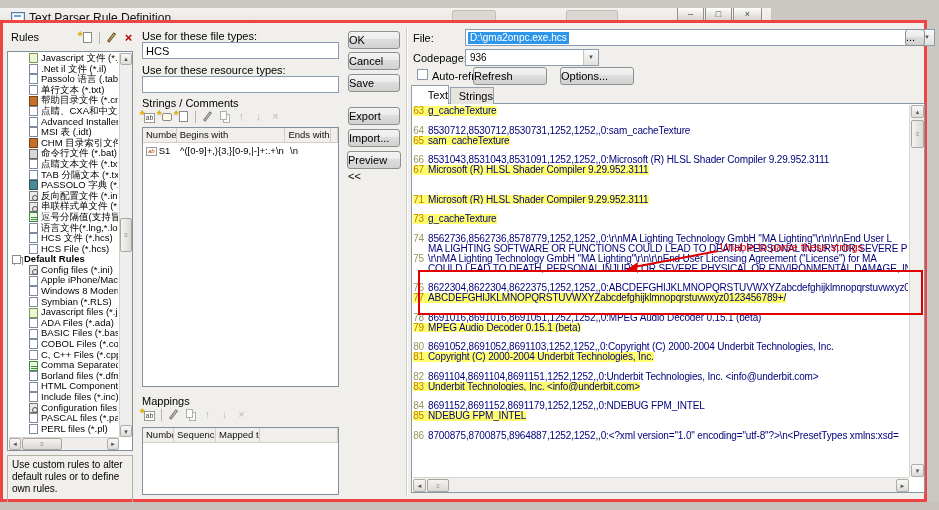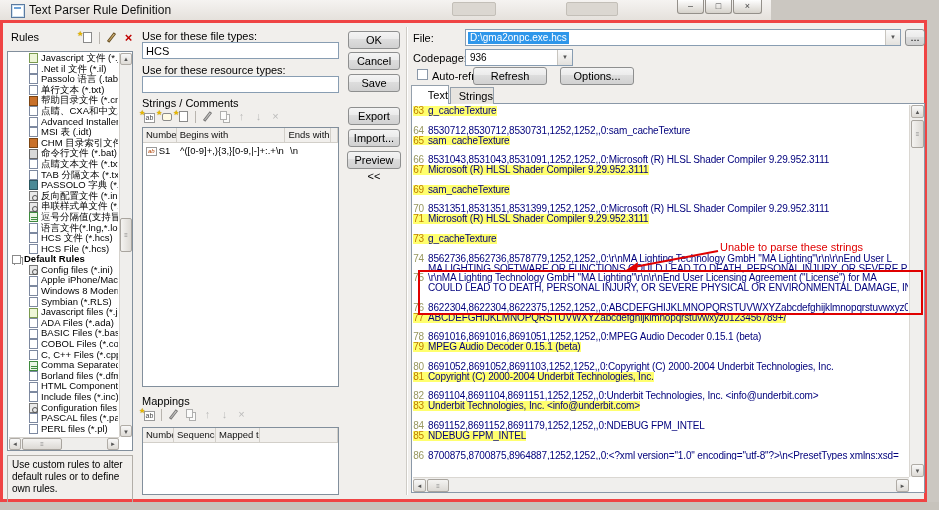--- a/index.html
+++ b/index.html
@@ -1,40 +1,40 @@
 <!DOCTYPE html>
 <html><head>
 <meta charset="utf-8">
 <style>
   html,body{margin:0;padding:0}
   body{width:939px;height:510px;position:relative;overflow:hidden;background:#cbc7c1;
        font-family:"Liberation Sans",sans-serif;-webkit-font-smoothing:antialiased}
   
-  .glassbar{position:absolute;left:0;top:0;width:771px;height:20px;
+  .glassbar{position:absolute;left:0;top:8px;width:771px;height:20px;
     background:linear-gradient(#f5f3f1,#e5e1dc);border-bottom:1px solid #b3afa8}
   .bgbtn{position:absolute;top:2px;height:12px;background:#dbd7d1;border:1px solid #c3bfb8;border-radius:2px}
   .title-ic{position:absolute;left:11px;top:4px;width:12px;height:12px;background:#fff;
     border:1px solid #5a7aa0;box-shadow:inset 0 0 0 1px #cfe0f0}
   .title-ic i{position:absolute;left:2px;top:2px;width:7px;height:2px;background:#6fa3d8}
   .wtitle{position:absolute;left:29px;top:3px;font-size:12px;color:#111;white-space:nowrap}
   .winbtns{position:absolute;right:9px;top:0;display:flex}
   .wbtn{width:27px;height:14px;margin-left:1px;border:1px solid #94908a;border-top:none;
     border-radius:0 0 3px 3px;background:linear-gradient(#fefefe,#d6d2cb);
     font-size:9px;line-height:12px;text-align:center;color:#444;box-sizing:border-box}
   .wbtn.close{width:29px}
   
   .dlg{position:absolute;left:0;top:20px;width:927px;height:482px;background:#f1efec;
     border:3px solid #ef4444;box-sizing:border-box}
   .dlg *{box-sizing:border-box}
   .lab{position:absolute;font-size:11px;color:#000;white-space:nowrap}
   .inp{position:absolute;height:17px;background:#fff;border:1px solid #889db2;
     font-size:11px;padding:1px 3px;font-family:"Liberation Sans",sans-serif}
   .btn{position:absolute;width:52px;height:18px;border:1px solid #8e8f8f;border-radius:3px;
     background:linear-gradient(#f4f4f4,#ebebeb 45%,#dddddd 46%,#d1d1d1);
-    font-size:11px;text-align:center;line-height:16px;color:#000}
+    font-size:11px;text-align:left;line-height:16px;color:#000}
   .vsep{position:absolute;left:403px;top:4px;bottom:4px;width:2px;
     border-left:1px solid #cfccc6;border-right:1px solid #fff}
   
   .tb-row{position:absolute;display:flex;align-items:center;height:16px}
   .tbi{display:inline-block;width:15px;height:14px;position:relative;margin-right:2px;
     font-size:11px;line-height:13px;text-align:center;color:#3a7a3a}
   .tbi.off{color:#a9a9a9;filter:grayscale(1);opacity:.75}
   .tbsep{display:inline-block;width:1px;height:12px;background:#b8b4ae;margin:0 4px 0 2px}
   .gb{display:inline-block;position:relative;font-style:normal}
   .gabc{font-size:7px;color:#444;border:1px solid #9a9a9a;background:#fff;padding:0 1px;line-height:8px;margin-top:3px}
@@ -352,28 +352,28 @@
   <span class="btn" style="left:345px;top:8px">OK</span>
   <span class="btn" style="left:345px;top:29px">Cancel</span>
   <span class="btn" style="left:345px;top:51px">Save</span>
   <span class="btn" style="left:345px;top:84px">Export</span>
   <span class="btn" style="left:345px;top:106px">Import...</span>
   <span class="btn" style="left:344px;top:128px;width:54px">Preview &lt;&lt;</span>
 
   <div class="vsep"></div>
 
   <span class="lab" style="left:410px;top:9px">File:</span>
-  <div class="combo" style="left:462px;top:6px;width:436px">
+  <div class="combo" style="left:462px;top:6px;width:470px">
     <span class="val sel">D:\gma2onpc.exe.hcs</span>
     <span class="drop">▼</span>
   </div>
   <span class="btn" style="left:902px;top:6px;width:20px;height:17px;line-height:15px">...</span>
 
   <span class="lab" style="left:410px;top:29px">Codepage:</span>
-  <div class="combo" style="left:462px;top:26px;width:108px">
+  <div class="combo" style="left:462px;top:26px;width:134px">
     <span class="val">936</span>
     <span class="drop">▼</span>
   </div>
 
   <span class="chk" style="left:414px;top:46px"></span>
   <span class="lab" style="left:429px;top:47px">Auto-refresh</span>
   <span class="btn" style="left:470px;top:44px;width:74px">Refresh</span>
   <span class="btn" style="left:557px;top:44px;width:74px">Options...</span>
 
   <span class="tab on" style="left:408px;top:62px;width:38px;height:19px;line-height:18px">Text</span>
@@ -382,23 +382,21 @@
   <div class="pane">
     <div class="code" id="code">
         <div class="crow hl"><span class="ln">63</span><span class="ct">g_cacheTexture</span></div>
         <div class="crow"><span class="ln"></span><span class="ct"></span></div>
         <div class="crow"><span class="ln">64</span><span class="ct">8530712,8530712,8530731,1252,1252,,0:sam_cacheTexture</span></div>
         <div class="crow hl"><span class="ln">65</span><span class="ct">sam_cacheTexture</span></div>
         <div class="crow"><span class="ln"></span><span class="ct"></span></div>
         <div class="crow"><span class="ln">66</span><span class="ct">8531043,8531043,8531091,1252,1252,,0:Microsoft (R) HLSL Shader Compiler 9.29.952.3111</span></div>
         <div class="crow hl"><span class="ln">67</span><span class="ct">Microsoft (R) HLSL Shader Compiler 9.29.952.3111</span></div>
         <div class="crow"><span class="ln"></span><span class="ct"></span></div>
-        <div class="crow hl"><span class="ln">69</span><span class="ct">sam_cacheTexture</span></div>
-        <div class="crow"><span class="ln"></span><span class="ct"></span></div>
-        <div class="crow"><span class="ln">70</span><span class="ct">8531351,8531351,8531399,1252,1252,,0:Microsoft (R) HLSL Shader Compiler 9.29.952.3111</span></div>
+        <div class="crow"><span class="ln"></span><span class="ct"></span></div>
         <div class="crow hl"><span class="ln">71</span><span class="ct">Microsoft (R) HLSL Shader Compiler 9.29.952.3111</span></div>
         <div class="crow"><span class="ln"></span><span class="ct"></span></div>
         <div class="crow hl"><span class="ln">73</span><span class="ct">g_cacheTexture</span></div>
         <div class="crow"><span class="ln"></span><span class="ct"></span></div>
         <div class="crow"><span class="ln">74</span><span class="ct">8562736,8562736,8578779,1252,1252,,0:\r\nMA Lighting Technology GmbH "MA Lighting"\r\n\r\nEnd User L</span></div>
         <div class="crow"><span class="ln"></span><span class="ct">MA LIGHTING SOFTWARE OR FUNCTIONS COULD LEAD TO DEATH, PERSONAL INJURY, OR SEVERE PHYSICAL OR ENVIRONMEN</span></div>
         <div class="crow"><span class="ln">75</span><span class="ct">\r\nMA Lighting Technology GmbH "MA Lighting"\r\n\r\nEnd User Licensing Agreement ("License") for MA</span></div>
         <div class="crow"><span class="ln"></span><span class="ct">COULD LEAD TO DEATH, PERSONAL INJURY, OR SEVERE PHYSICAL OR ENVIRONMENTAL DAMAGE, INCLUDING WITHOUT LIMI</span></div>
         <div class="crow"><span class="ln"></span><span class="ct"></span></div>
         <div class="crow"><span class="ln">76</span><span class="ct">8622304,8622304,8622375,1252,1252,,0:ABCDEFGHIJKLMNOPQRSTUVWXYZabcdefghijklmnopqrstuvwxyz0123456789+</span></div>

